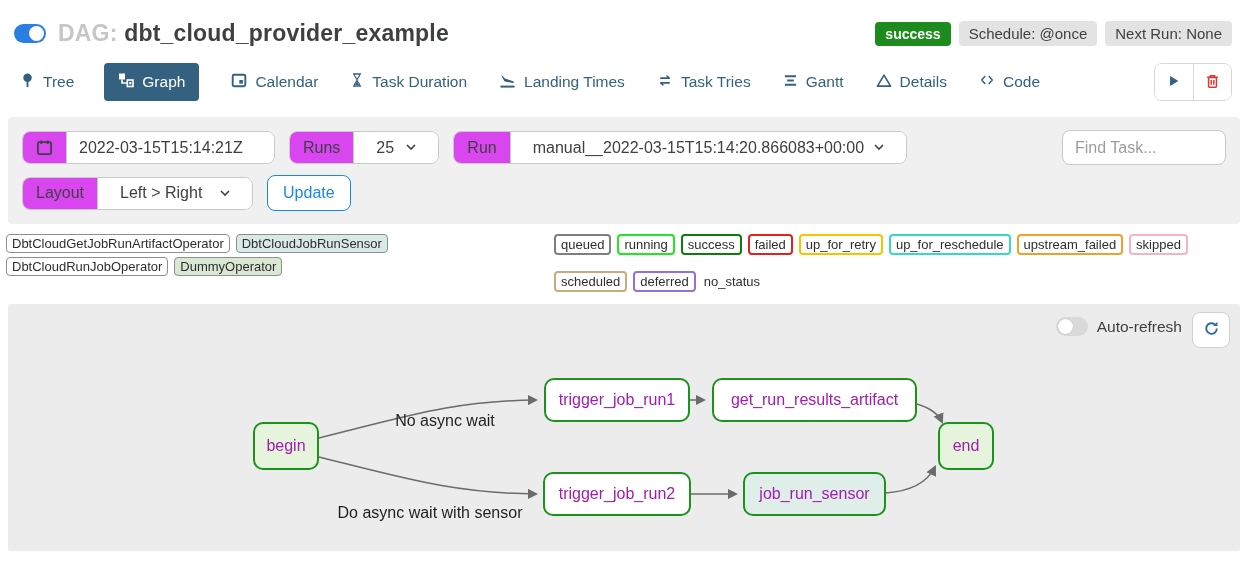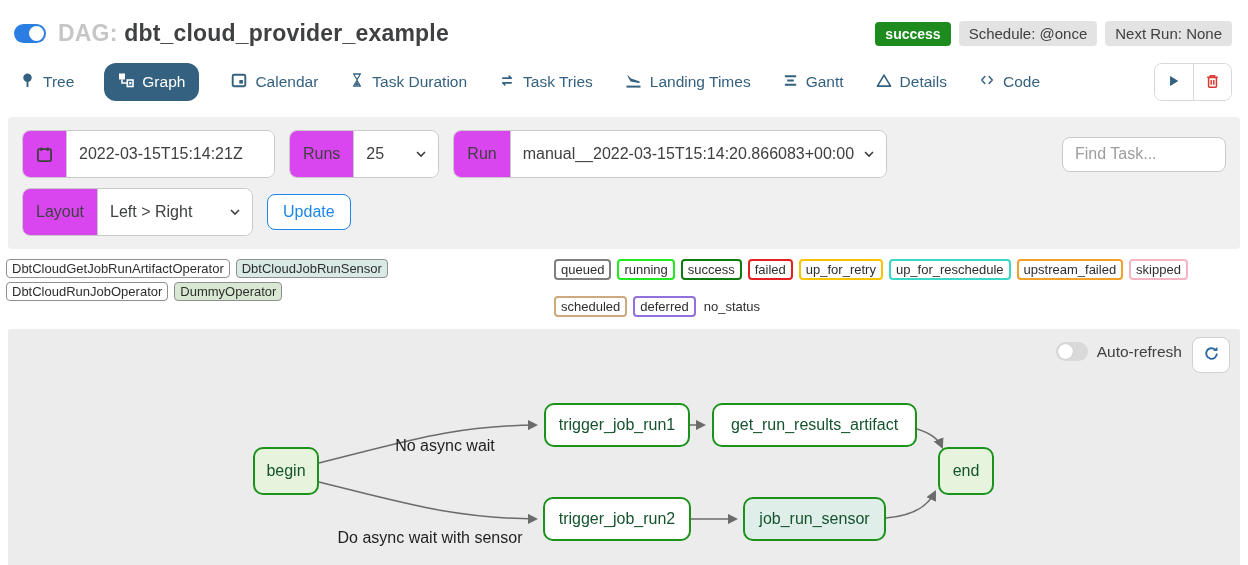--- a/index.html
+++ b/index.html
@@ -19,32 +19,32 @@
   .dag-title { margin-left:12px; font-size:23px; font-weight:700; letter-spacing:.2px; }
   .dag-title .prefix { color:#c6c6c6; font-weight:600; }
   .dag-title .name { color:#3f4042; }
   .header-badges { margin-left:auto; display:flex; gap:8px; align-items:center; }
   .badge { border-radius:4px; padding:4px 10px; font-size:15px; background:#e3e3e3; color:#3f4042; white-space:nowrap; }
   .badge.success { background:#1d8b1d; color:#fff; font-weight:700; font-size:14px; }
   
   .tabbar { display:flex; align-items:center; padding:0 16px 0 20px; margin-top:12px; }
   .tab { display:flex; align-items:center; gap:8px; color:#33617f; font-size:15.5px; padding:9px 0; margin-right:32px; cursor:pointer; white-space:nowrap; }
   .tab svg { flex:0 0 auto; }
-  .tab.active { background:#33617f; color:#fff; padding:9px 14px; border-radius:12px; margin-left:-2px; }
+  .tab.active { background:#33617f; color:#fff; padding:9px 14px; border-radius:4px; margin-left:-2px; }
   .tab-actions { margin-left:auto; display:flex; border:1px solid #d8d8d8; border-radius:8px; overflow:hidden; background:#fff; }
   .tab-actions .abtn { width:38px; height:36px; display:flex; align-items:center; justify-content:center; cursor:pointer; background:#fff; border:none; }
   .tab-actions .abtn + .abtn { border-left:1px solid #d8d8d8; }
   
   .filter-panel { margin:16px 8px 0; background:#f0f0f0; border-radius:4px; padding:13px 14px; }
   .frow { display:flex; align-items:center; }
   .frow + .frow { margin-top:10px; }
-  .igroup { display:flex; align-items:stretch; height:48px; border:1px solid #c9c9c9; border-radius:8px; overflow:hidden; background:#fff; margin-right:14px; }
+  .igroup { display:flex; align-items:stretch; height:33px; border:1px solid #c9c9c9; border-radius:8px; overflow:hidden; background:#fff; margin-right:14px; }
   .iaddon { background:#d946ef; display:flex; align-items:center; padding:0 13px; border-right:1px solid #c9c9c9; font-size:16px; color:#3f4042; }
   .itext { border:none; outline:none; font-family:inherit; font-size:16px; color:#3f4042; padding:0 12px; background:#fff; }
-  .iselect { display:flex; align-items:center; gap:10px; padding:0 12px; font-size:16px; cursor:pointer; background:#fff; }
+  .iselect { display:flex; align-items:center; gap:10px; padding:0 22px; font-size:16px; cursor:pointer; background:#fff; }
   .iselect .chev { display:flex; }
   .find-task { margin-left:auto; width:164px; height:35px; border:1px solid #c9c9c9; border-radius:8px; padding:0 12px; font-family:inherit; font-size:16px; color:#3f4042; outline:none; }
   .find-task::placeholder { color:#9d9d9d; }
   .update-btn { height:36px; border:1.5px solid #1b87ea; color:#1b87ea; background:#fff; border-radius:8px; font-family:inherit; font-size:16px; padding:0 15px; cursor:pointer; }
   
   .legend { display:flex; align-items:flex-start; margin:10px 8px 0 6px; }
   .legend-ops { width:542px; display:flex; flex-wrap:wrap; gap:4px 6px; }
   .legend-states { flex:1; display:flex; flex-wrap:wrap; gap:16px 6px; align-items:center; margin-left:6px; }
   .lbadge { font-size:13px; padding:1px 5px; border-radius:4px; border:1px solid #8f8f8f; background:#fff; white-space:nowrap; color:#2e2e2e; }
   .sbadge { font-size:13px; padding:1px 5px; border-radius:4px; border:2px solid #8f8f8f; background:#fff; white-space:nowrap; color:#2e2e2e; }
@@ -54,21 +54,21 @@
   .st-success { border-color:#0f7a0f; } .st-failed { border-color:#e52020; }
   .st-up_for_retry { border-color:#f7c500; } .st-up_for_reschedule { border-color:#3ad6c6; }
   .st-upstream_failed { border-color:#f2a02c; } .st-skipped { border-color:#f7b3c2; }
   .st-scheduled { border-color:#cdaa7d; } .st-deferred { border-color:#9370db; }
   .st-no_status { border:none; padding:2px 2px; }
   
   .graph-panel { position:relative; margin:12px 8px 8px; height:247px; background:#ececec; border-radius:2px; }
   .autorefresh { position:absolute; top:13px; right:58px; display:flex; align-items:center; gap:9px; font-size:15.5px; color:#3f4042; }
   .refresh-btn { position:absolute; top:8px; right:10px; width:38px; height:36px; background:#fff; border:1px solid #d0d0d0; border-radius:8px; display:flex; align-items:center; justify-content:center; cursor:pointer; }
   .edges { position:absolute; inset:0; width:100%; height:100%; }
-  .node { position:absolute; border:2.5px solid #1b931b; border-radius:10px; background:#fff; display:flex; align-items:center; justify-content:center; font-size:16px; color:#14532d; cursor:pointer; }
+  .node { position:absolute; border:2.5px solid #1b931b; border-radius:10px; background:#fff; display:flex; align-items:center; justify-content:center; font-size:16px; color:#a21caf; cursor:pointer; }
   .node.fill-green { background:#e6f4de; }
   .node.fill-teal { background:#dfeee9; }
   .edge-label { position:absolute; transform:translateX(-50%); font-size:16px; color:#1f1f1f; white-space:nowrap; }
 </style>
 </head>
 <body>
 
 <div class="header">
   <div class="toggle on">
       <div class="knob"></div>
@@ -110,31 +110,31 @@
   </div>
   <div class="tab">
     <span><svg width="14" height="16" viewBox="0 0 16 16">
           <path d="M3.5 1.2h9M3.5 14.8h9" stroke="currentColor" stroke-width="1.8" fill="none"></path>
           <path d="M4.8 1.5c0 3.4 3.2 4 3.2 6.5s-3.2 3.1-3.2 6.5M11.2 1.5c0 3.4-3.2 4-3.2 6.5s3.2 3.1 3.2 6.5" stroke="currentColor" stroke-width="1.4" fill="none"></path>
           <path d="M5.6 13.6h4.8L8 9.8z" fill="currentColor"></path>
         </svg></span>
     <span>Task Duration</span>
   </div>
   <div class="tab">
-    <span><svg width="16" height="15" viewBox="0 0 16 16" fill="none" stroke="currentColor" stroke-width="1.7" stroke-linecap="round" stroke-linejoin="round">
-          <path d="M3.5 5.5H12.5l-2.3-2.3M12.5 10.5H3.5l2.3 2.3"></path>
-        </svg></span>
-    <span>Task Tries</span>
-  </div>
-  <div class="tab">
     <span><svg width="17" height="16" viewBox="0 0 17 16">
           <path d="M1.5 14.6h14" stroke="currentColor" stroke-width="2"></path>
           <path d="M2.4 2.8l3.6 3.7 8.2 2.7c1 .3.7 2-.4 1.8L5.6 9.4 3 5z" fill="currentColor"></path>
         </svg></span>
     <span>Landing Times</span>
+  </div>
+  <div class="tab">
+    <span><svg width="16" height="15" viewBox="0 0 16 16" fill="none" stroke="currentColor" stroke-width="1.7" stroke-linecap="round" stroke-linejoin="round">
+          <path d="M3.5 5.5H12.5l-2.3-2.3M12.5 10.5H3.5l2.3 2.3"></path>
+        </svg></span>
+    <span>Task Tries</span>
   </div>
   <div class="tab">
     <span><svg width="15" height="15" viewBox="0 0 16 16" stroke="currentColor" stroke-width="2" fill="none">
           <path d="M2 3.5h12M4.5 8h7M2 12.5h12"></path>
         </svg></span>
     <span>Gantt</span>
   </div>
   <div class="tab">
     <span><svg width="16" height="15" viewBox="0 0 16 16" fill="none" stroke="currentColor" stroke-width="1.7" stroke-linejoin="round">
           <path d="M8 2.2L15 14H1z"></path>

